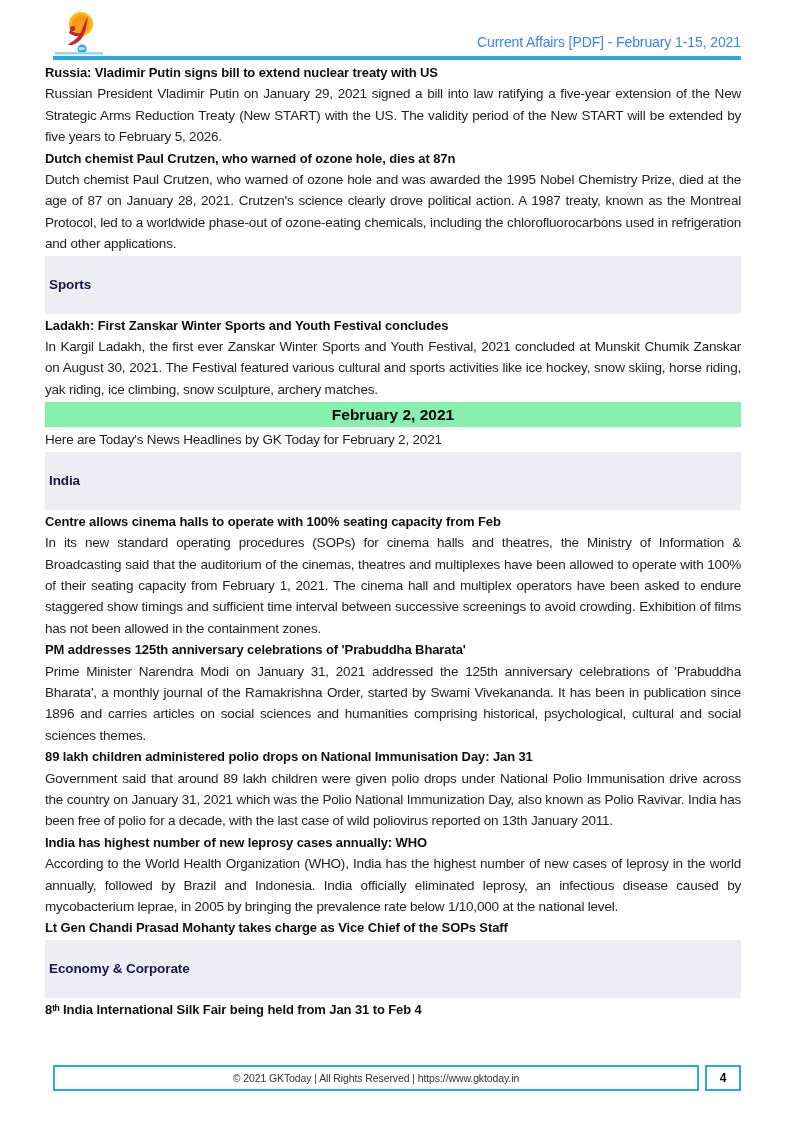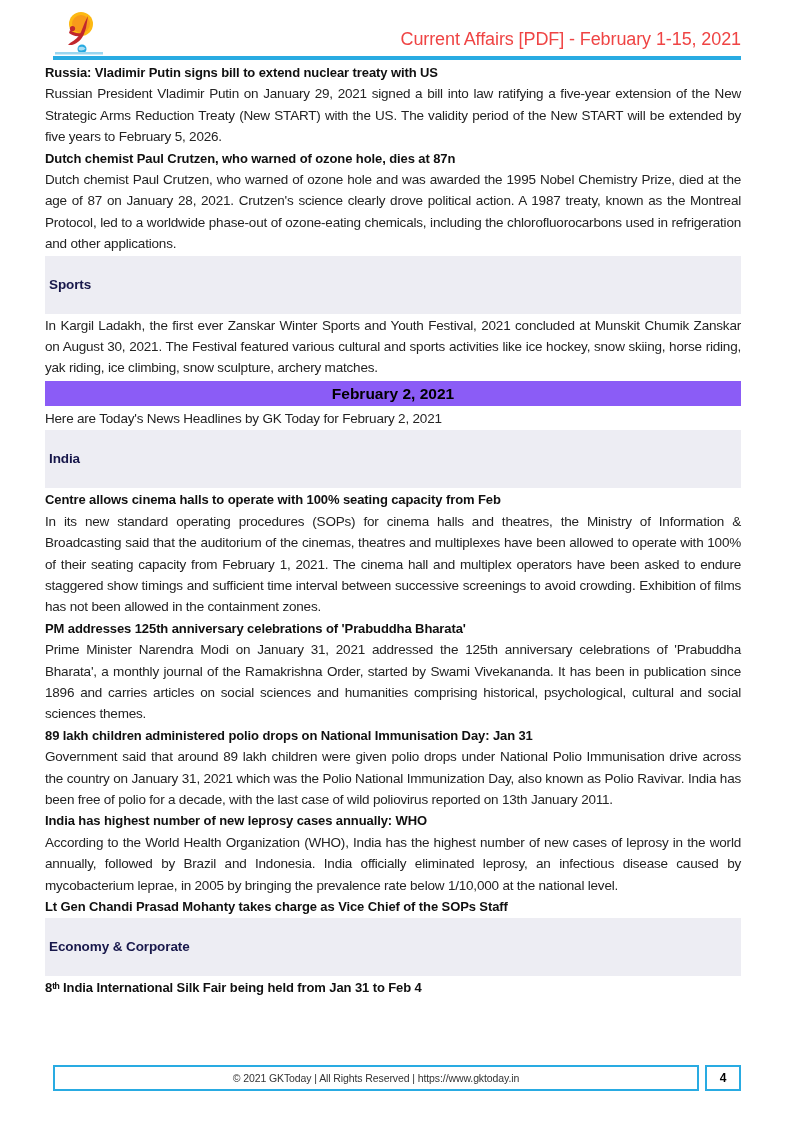--- a/index.html
+++ b/index.html
@@ -12,21 +12,21 @@
     overflow:hidden;
   }
   .header {
     position:absolute; top:0; left:53px; right:53px;
     height:56px;
     border-bottom:4px solid #29ABE2;
   }
   .logo { position:absolute; left:2px; top:10px; width:48px; height:46px; }
   .header-title {
     position:absolute; right:0; bottom:6px;
-    font-size:18px; color:#ef4444; letter-spacing:-0.1px;
+    font-size:14px; color:#3b82f6; letter-spacing:-0.1px;
   }
   .content {
     position:absolute; top:62px; left:45px; right:53px;
   }
   .block { margin:0; }
   .headline {
     font-weight:bold; font-size:13px; color:#101010;
     line-height:21.4px; letter-spacing:-0.1px;
   }
   .paragraph {
@@ -37,21 +37,21 @@
     font-size:13.5px; color:#232323;
     line-height:21.4px; letter-spacing:-0.2px;
   }
   .section {
     background:#EDEDF3; color:#17174A;
     font-weight:bold; font-size:13.5px;
     line-height:20px; padding:19px 4px; margin:1px 0;
     letter-spacing:-0.1px;
   }
   .date_heading {
-    background:#8b5cf6; color:#000;
+    background:#86efac; color:#000;
     font-weight:bold; font-size:15.5px; text-align:center;
     line-height:25px; margin:2px 0;
   }
   .footer {
     position:absolute; left:53px; right:53px; bottom:32px;
     display:flex; gap:6px; height:26px;
   }
   .copyright-box {
     flex:1; border:2px solid #29ABE2;
     display:flex; align-items:center; justify-content:center;
@@ -81,20 +81,21 @@
     </svg>
     <div class="header-title">Current Affairs [PDF] - February 1-15, 2021</div>
   </div>
 
   <div class="content">
       <div class="block headline">Russia: Vladimir Putin signs bill to extend nuclear treaty with US</div>
       <div class="block paragraph">Russian President Vladimir Putin on January 29, 2021 signed a bill into law ratifying a five-year extension of the New Strategic Arms Reduction Treaty (New START) with the US. The validity period of the New START will be extended by five years to February 5, 2026.</div>
       <div class="block headline">Dutch chemist Paul Crutzen, who warned of ozone hole, dies at 87n</div>
       <div class="block paragraph">Dutch chemist Paul Crutzen, who warned of ozone hole and was awarded the 1995 Nobel Chemistry Prize, died at the age of 87 on January 28, 2021. Crutzen's science clearly drove political action. A 1987 treaty, known as the Montreal Protocol, led to a worldwide phase-out of ozone-eating chemicals, including the chlorofluorocarbons used in refrigeration and other applications.</div>
       <div class="block section">Sports</div>
+      <div class="block headline">Ladakh: First Zanskar Winter Sports and Youth Festival concludes</div>
       <div class="block paragraph">In Kargil Ladakh, the first ever Zanskar Winter Sports and Youth Festival, 2021 concluded at Munskit Chumik Zanskar on August 30, 2021. The Festival featured various cultural and sports activities like ice hockey, snow skiing, horse riding, yak riding, ice climbing, snow sculpture, archery matches.</div>
       <div class="block date_heading">February 2, 2021</div>
       <div class="block plain">Here are Today's News Headlines by GK Today for February 2, 2021</div>
       <div class="block section">India</div>
       <div class="block headline">Centre allows cinema halls to operate with 100% seating capacity from Feb</div>
       <div class="block paragraph">In its new standard operating procedures (SOPs) for cinema halls and theatres, the Ministry of Information &amp; Broadcasting said that the auditorium of the cinemas, theatres and multiplexes have been allowed to operate with 100% of their seating capacity from February 1, 2021. The cinema hall and multiplex operators have been asked to endure staggered show timings and sufficient time interval between successive screenings to avoid crowding. Exhibition of films has not been allowed in the containment zones.</div>
       <div class="block headline">PM addresses 125th anniversary celebrations of 'Prabuddha Bharata'</div>
       <div class="block paragraph">Prime Minister Narendra Modi on January 31, 2021 addressed the 125th anniversary celebrations of 'Prabuddha Bharata', a monthly journal of the Ramakrishna Order, started by Swami Vivekananda. It has been in publication since 1896 and carries articles on social sciences and humanities comprising historical, psychological, cultural and social sciences themes.</div>
       <div class="block headline">89 lakh children administered polio drops on National Immunisation Day: Jan 31</div>
       <div class="block paragraph">Government said that around 89 lakh children were given polio drops under National Polio Immunisation drive across the country on January 31, 2021 which was the Polio National Immunization Day, also known as Polio Ravivar. India has been free of polio for a decade, with the last case of wild poliovirus reported on 13th January 2011.</div>

